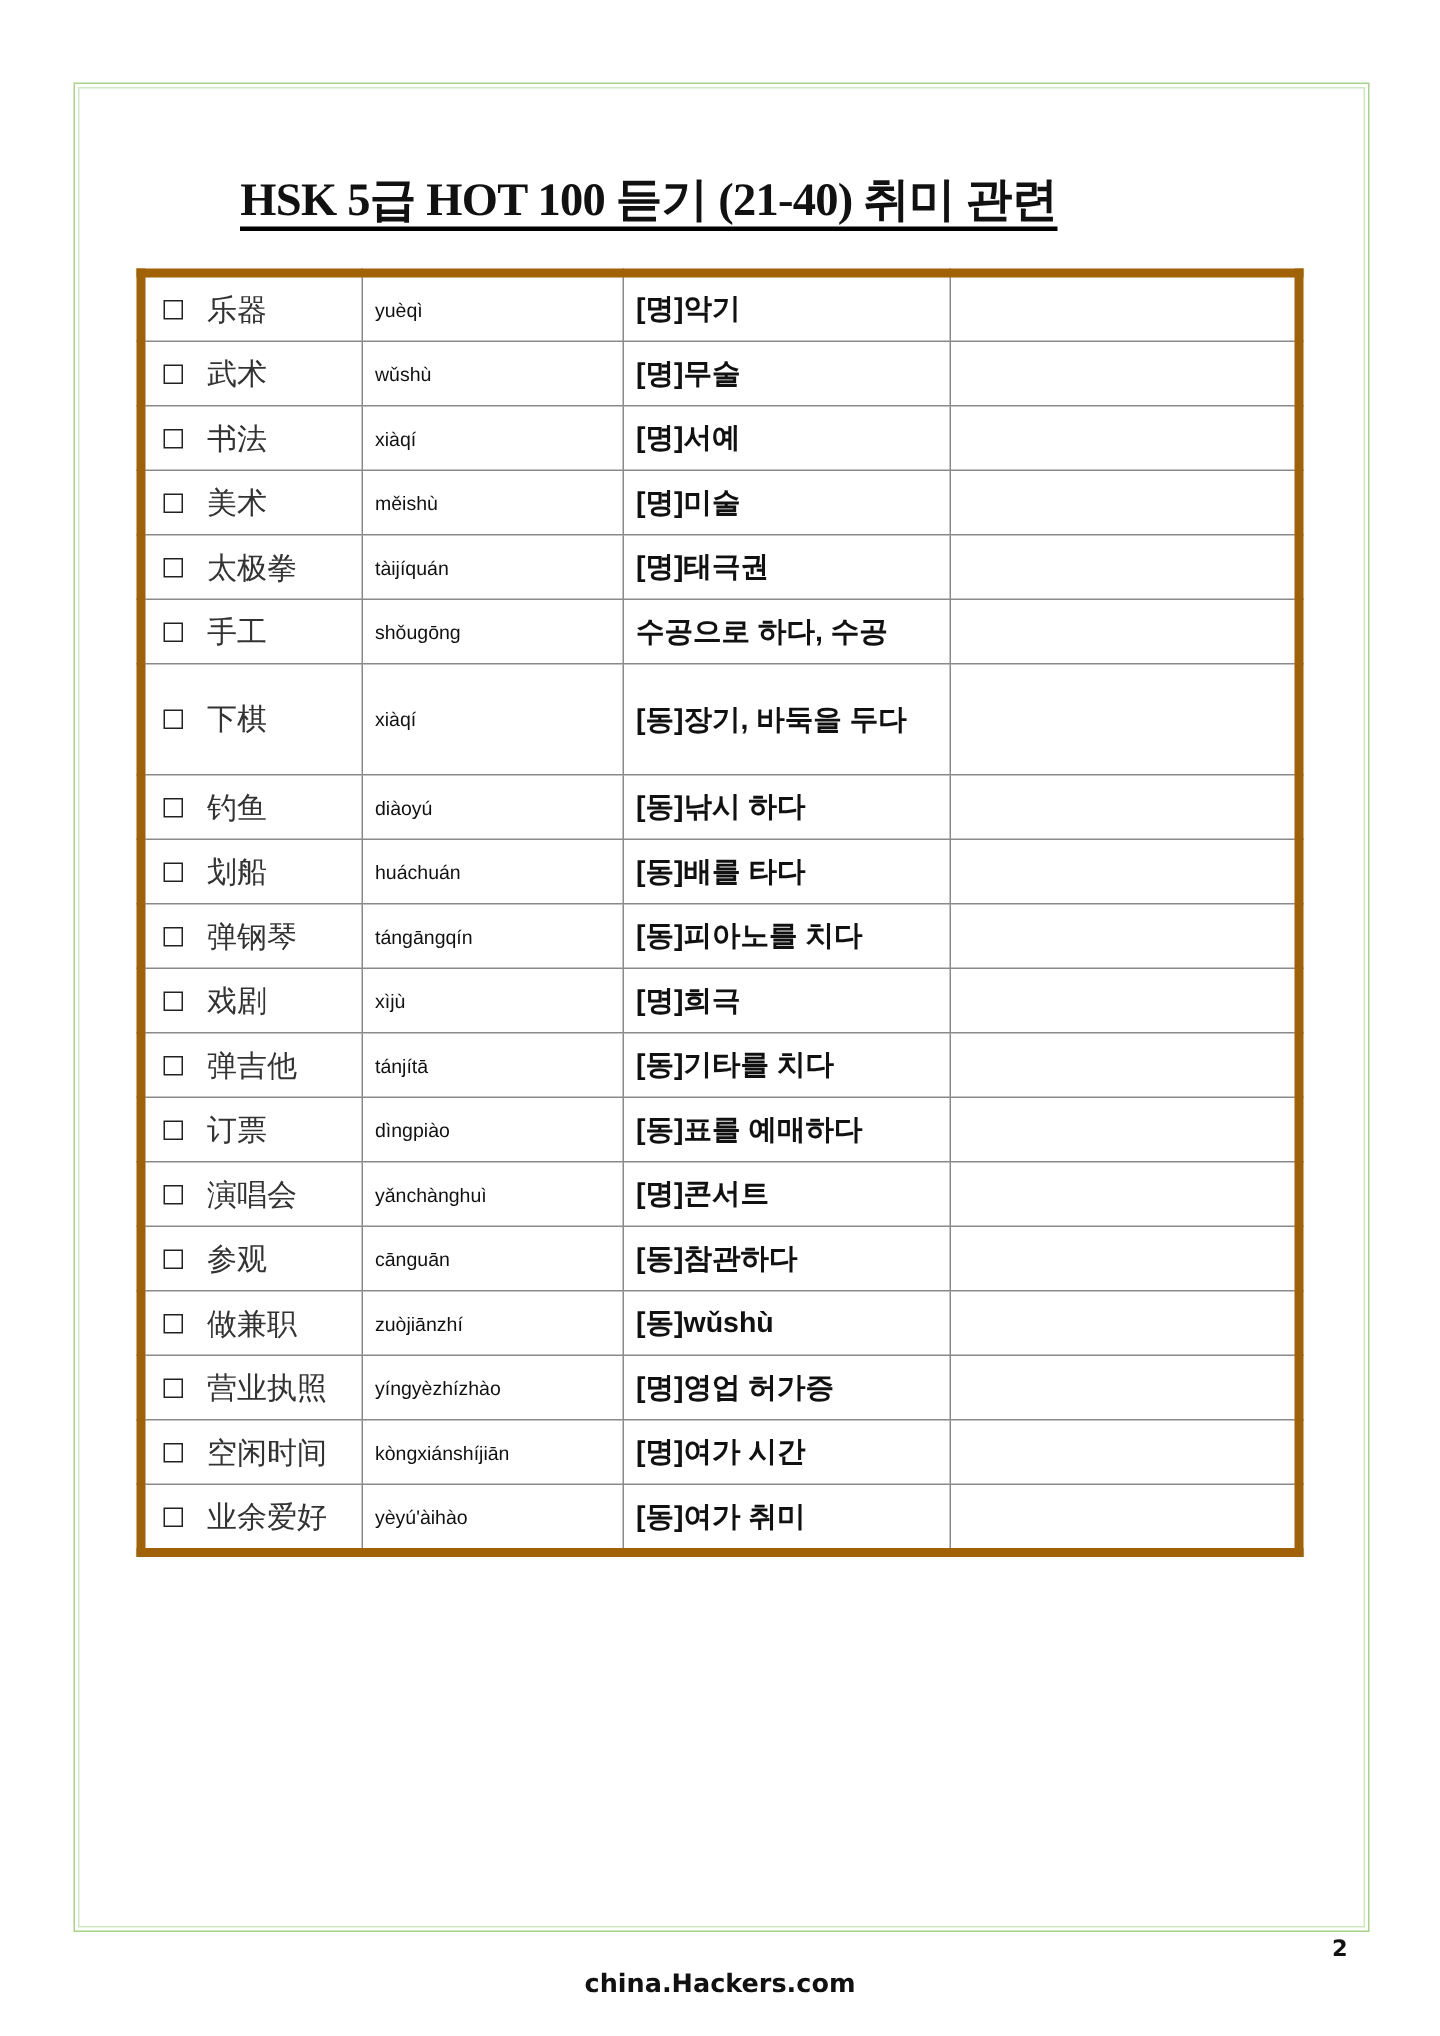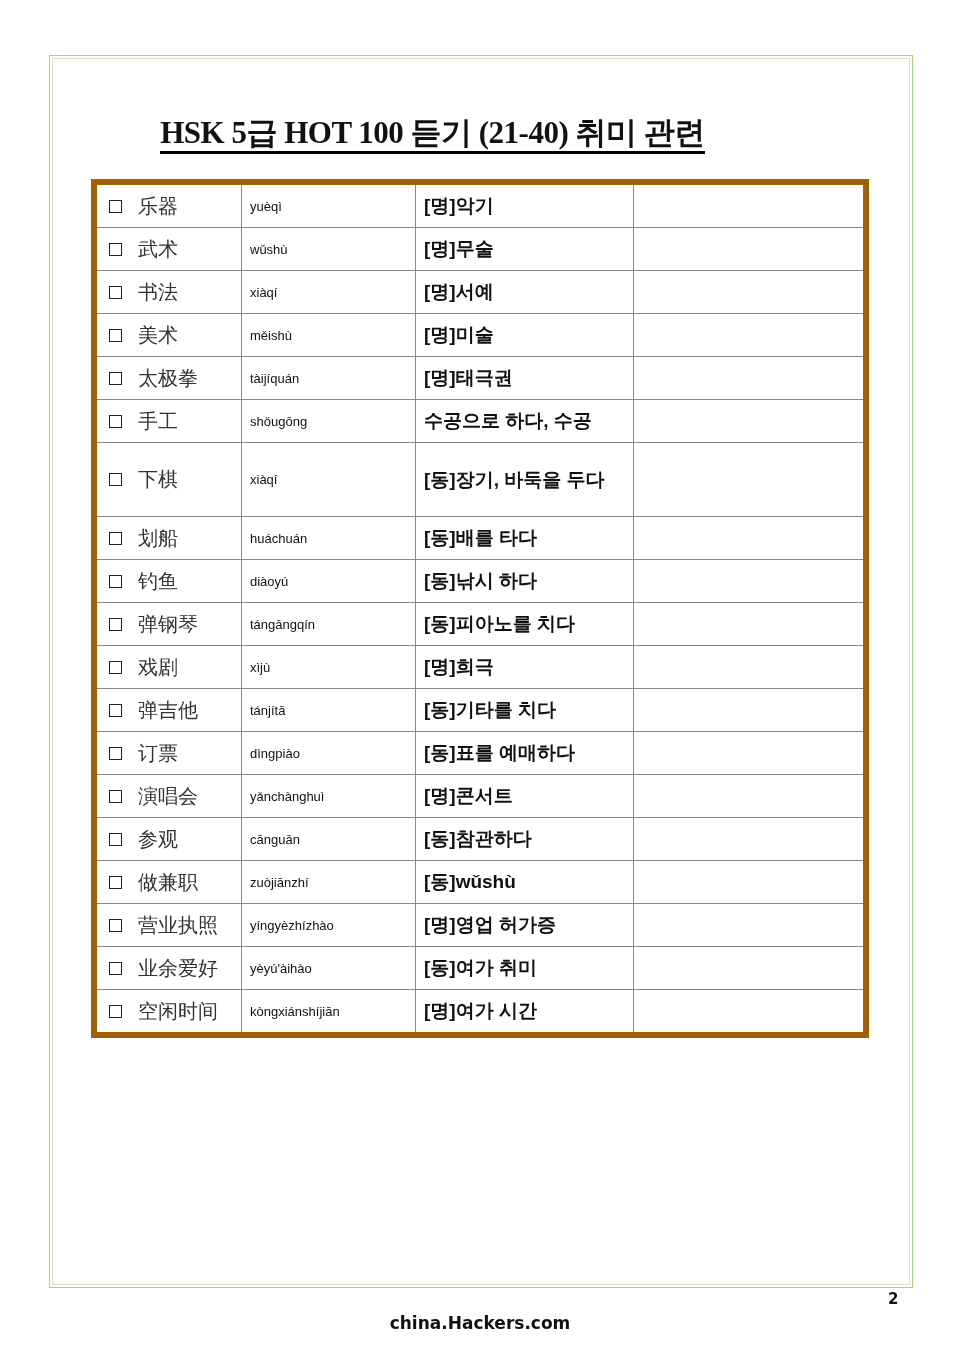--- a/index.html
+++ b/index.html
@@ -72,29 +72,29 @@
         <td class="c-kor">수공으로 하다, 수공</td>
         <td class="c-note"></td>
       </tr>
       <tr class="tall">
         <td class="c-han"><span class="chk"></span><span>下棋</span></td>
         <td class="c-pin">xiàqí</td>
         <td class="c-kor">[동]장기, 바둑을 두다</td>
         <td class="c-note"></td>
       </tr>
       <tr>
+        <td class="c-han"><span class="chk"></span><span>钓鱼</span></td>
+        <td class="c-pin">diàoyú</td>
+        <td class="c-kor">[동]낚시 하다</td>
+        <td class="c-note"></td>
+      </tr>
+      <tr>
         <td class="c-han"><span class="chk"></span><span>划船</span></td>
         <td class="c-pin">huáchuán</td>
         <td class="c-kor">[동]배를 타다</td>
-        <td class="c-note"></td>
-      </tr>
-      <tr>
-        <td class="c-han"><span class="chk"></span><span>钓鱼</span></td>
-        <td class="c-pin">diàoyú</td>
-        <td class="c-kor">[동]낚시 하다</td>
         <td class="c-note"></td>
       </tr>
       <tr>
         <td class="c-han"><span class="chk"></span><span>弹钢琴</span></td>
         <td class="c-pin">tángāngqín</td>
         <td class="c-kor">[동]피아노를 치다</td>
         <td class="c-note"></td>
       </tr>
       <tr>
         <td class="c-han"><span class="chk"></span><span>戏剧</span></td>
@@ -132,28 +132,28 @@
         <td class="c-kor">[동]wǔshù</td>
         <td class="c-note"></td>
       </tr>
       <tr>
         <td class="c-han"><span class="chk"></span><span>营业执照</span></td>
         <td class="c-pin">yíngyèzhízhào</td>
         <td class="c-kor">[명]영업 허가증</td>
         <td class="c-note"></td>
       </tr>
       <tr>
+        <td class="c-han"><span class="chk"></span><span>空闲时间</span></td>
+        <td class="c-pin">kòngxiánshíjiān</td>
+        <td class="c-kor">[명]여가 시간</td>
+        <td class="c-note"></td>
+      </tr>
+      <tr>
         <td class="c-han"><span class="chk"></span><span>业余爱好</span></td>
         <td class="c-pin">yèyú'àihào</td>
         <td class="c-kor">[동]여가 취미</td>
-        <td class="c-note"></td>
-      </tr>
-      <tr>
-        <td class="c-han"><span class="chk"></span><span>空闲时间</span></td>
-        <td class="c-pin">kòngxiánshíjiān</td>
-        <td class="c-kor">[명]여가 시간</td>
         <td class="c-note"></td>
       </tr>
     </tbody>
 </table>
 
 <div class="page-num">2</div>
 <div class="footer">china.Hackers.com</div>
 
 </body></html>

